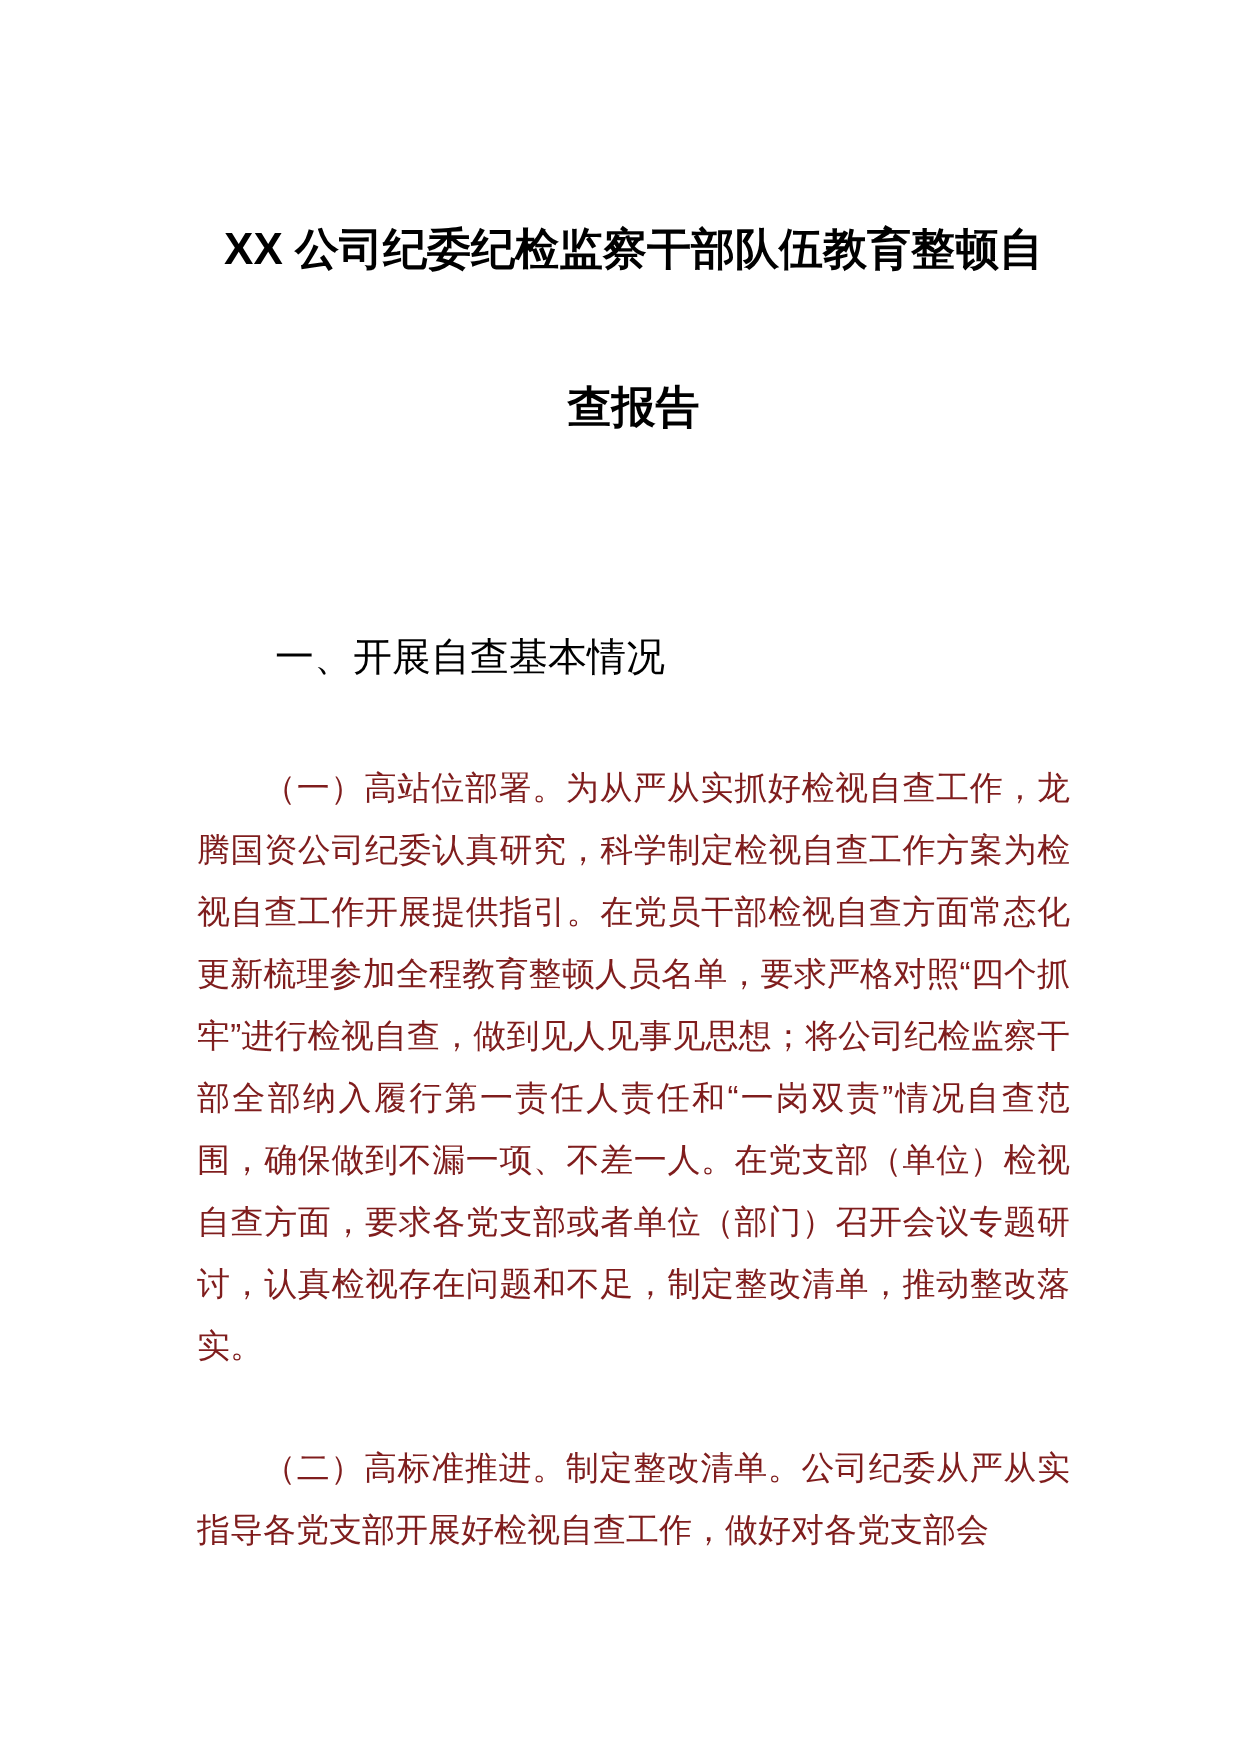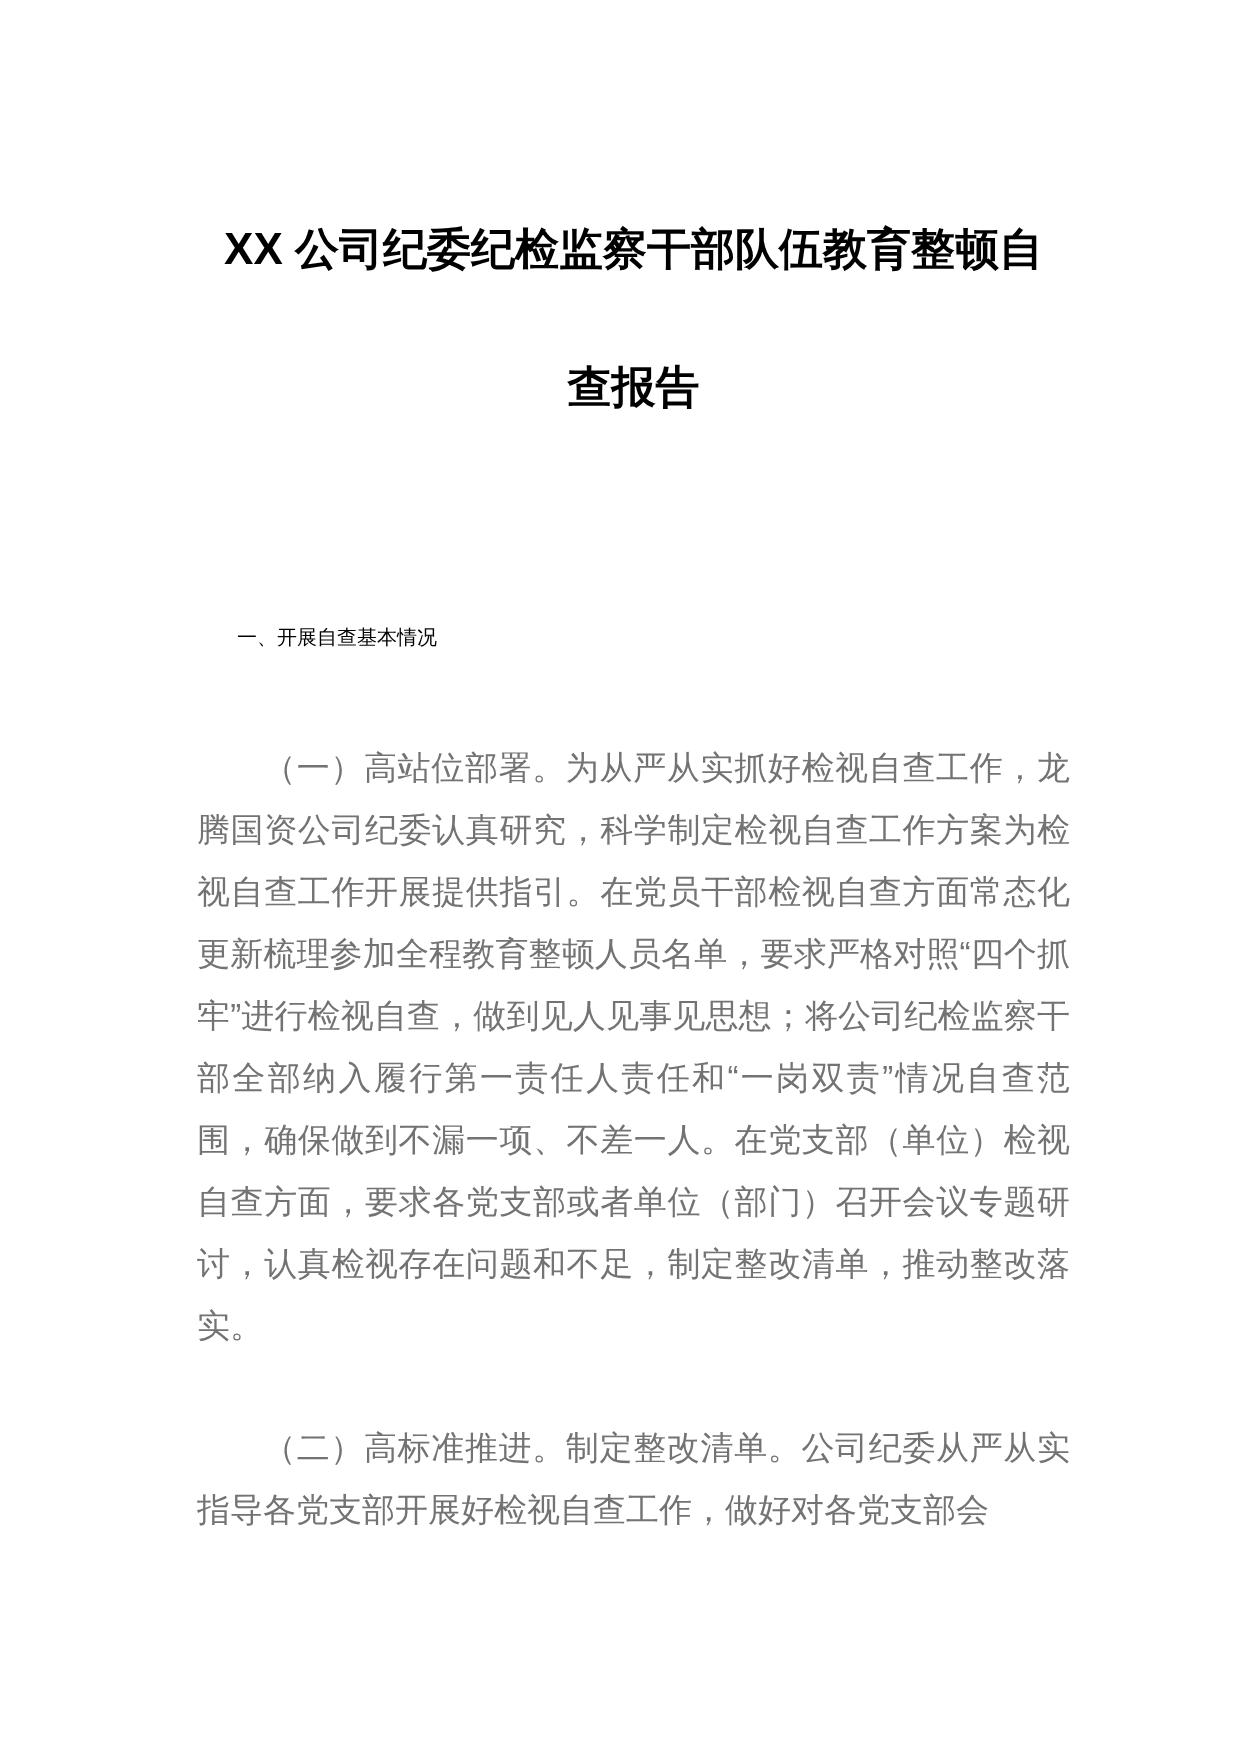--- a/index.html
+++ b/index.html
@@ -28,40 +28,40 @@
       font-weight: 700;
       font-size: 44px;
       color: #000000;
     }
 
     .title-line {
       line-height: 48px;
     }
 
     .title-line-2 {
-      margin-top: 74px;
+      margin-top: 94px;
     }
 
     .section-heading {
       margin-top: 184px;
-      font-size: 20px;
+      font-size: 39px;
       line-height: 36px;
       text-indent: 2em;
       color: #000000;
       font-weight: 400;
     }
 
     .body-para {
       font-size: 33px;
       line-height: 62px;
       text-align: justify;
       text-indent: 2em;
       word-break: break-all;
       overflow-wrap: break-word;
-      color: #737373;
+      color: #7f1d1d;
     }
 
     .body-para.first {
       margin-top: 66px;
     }
 
     .body-para.following {
       margin-top: 44px;
     }
   </style>

